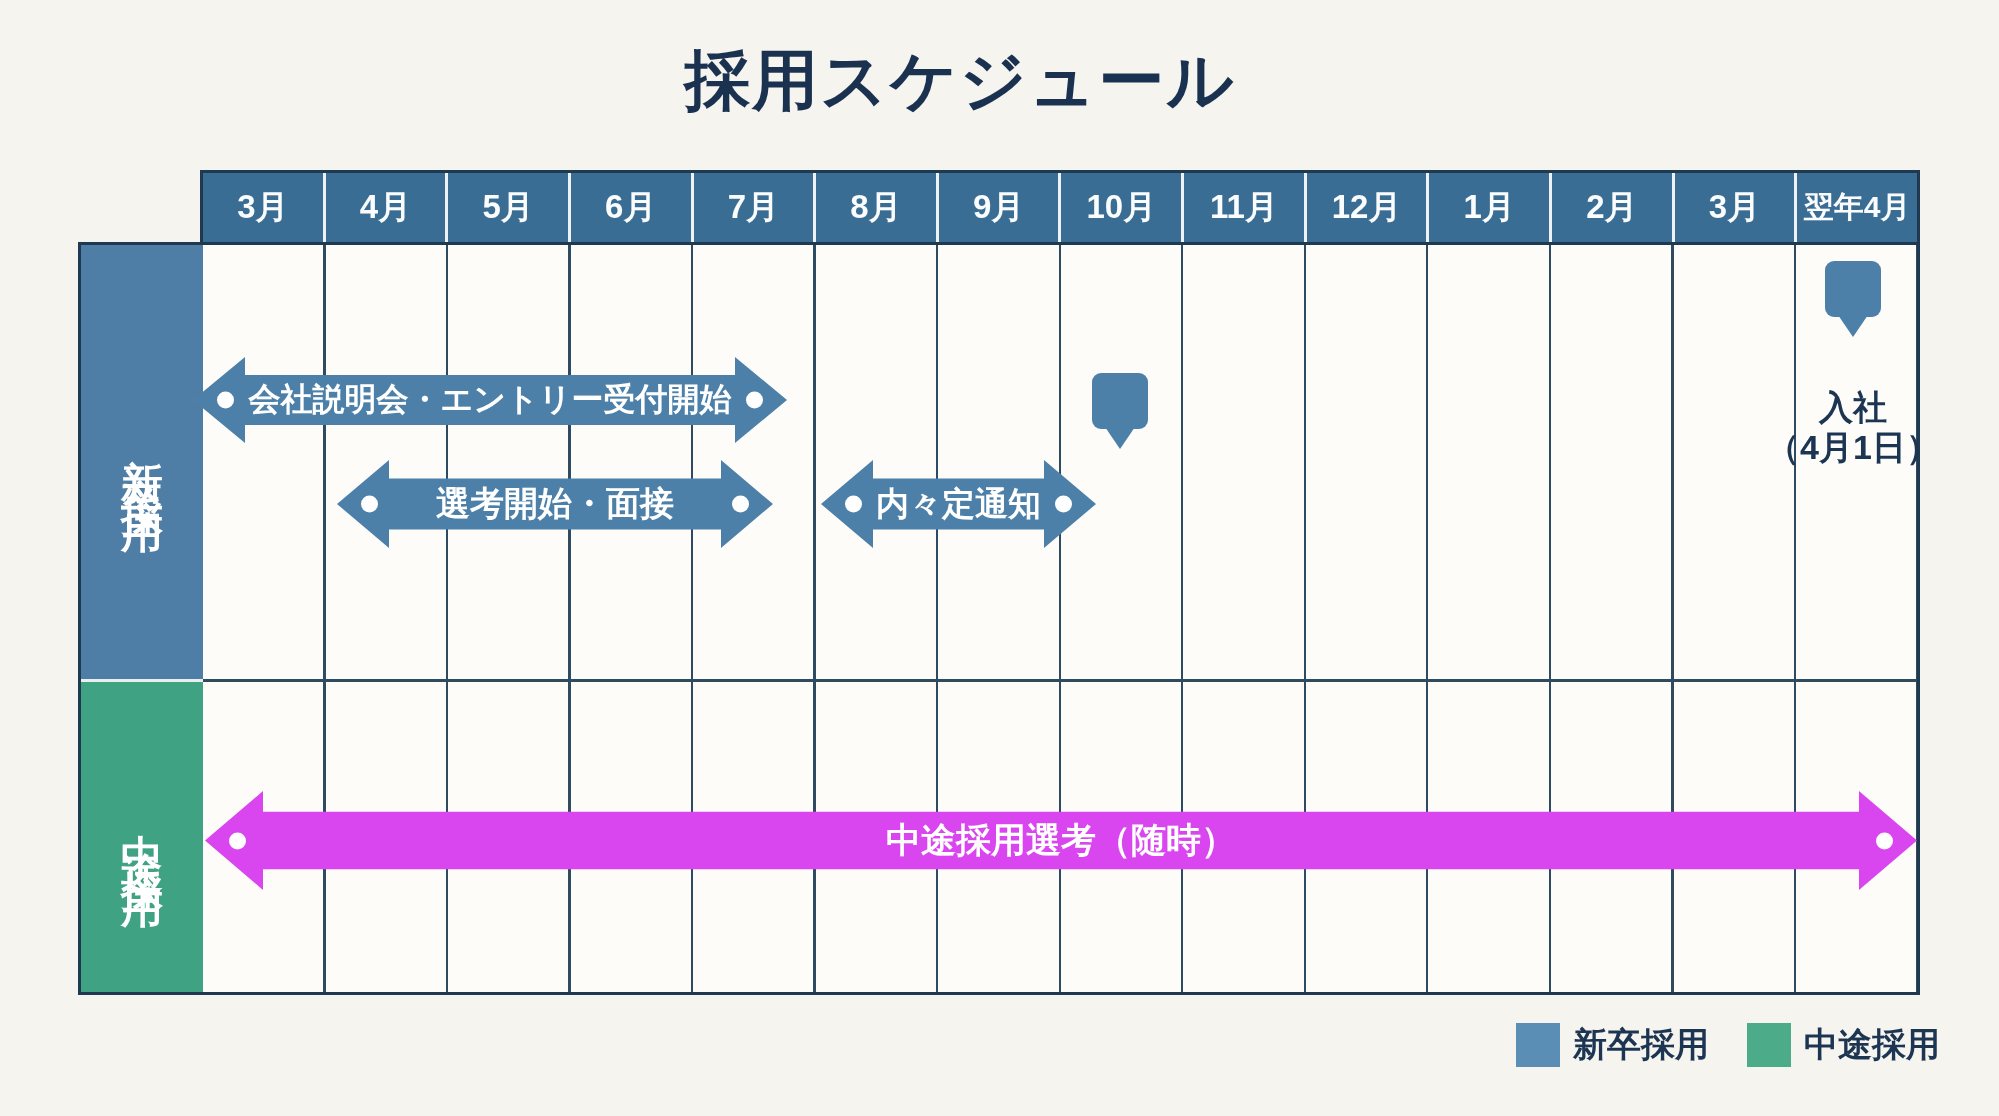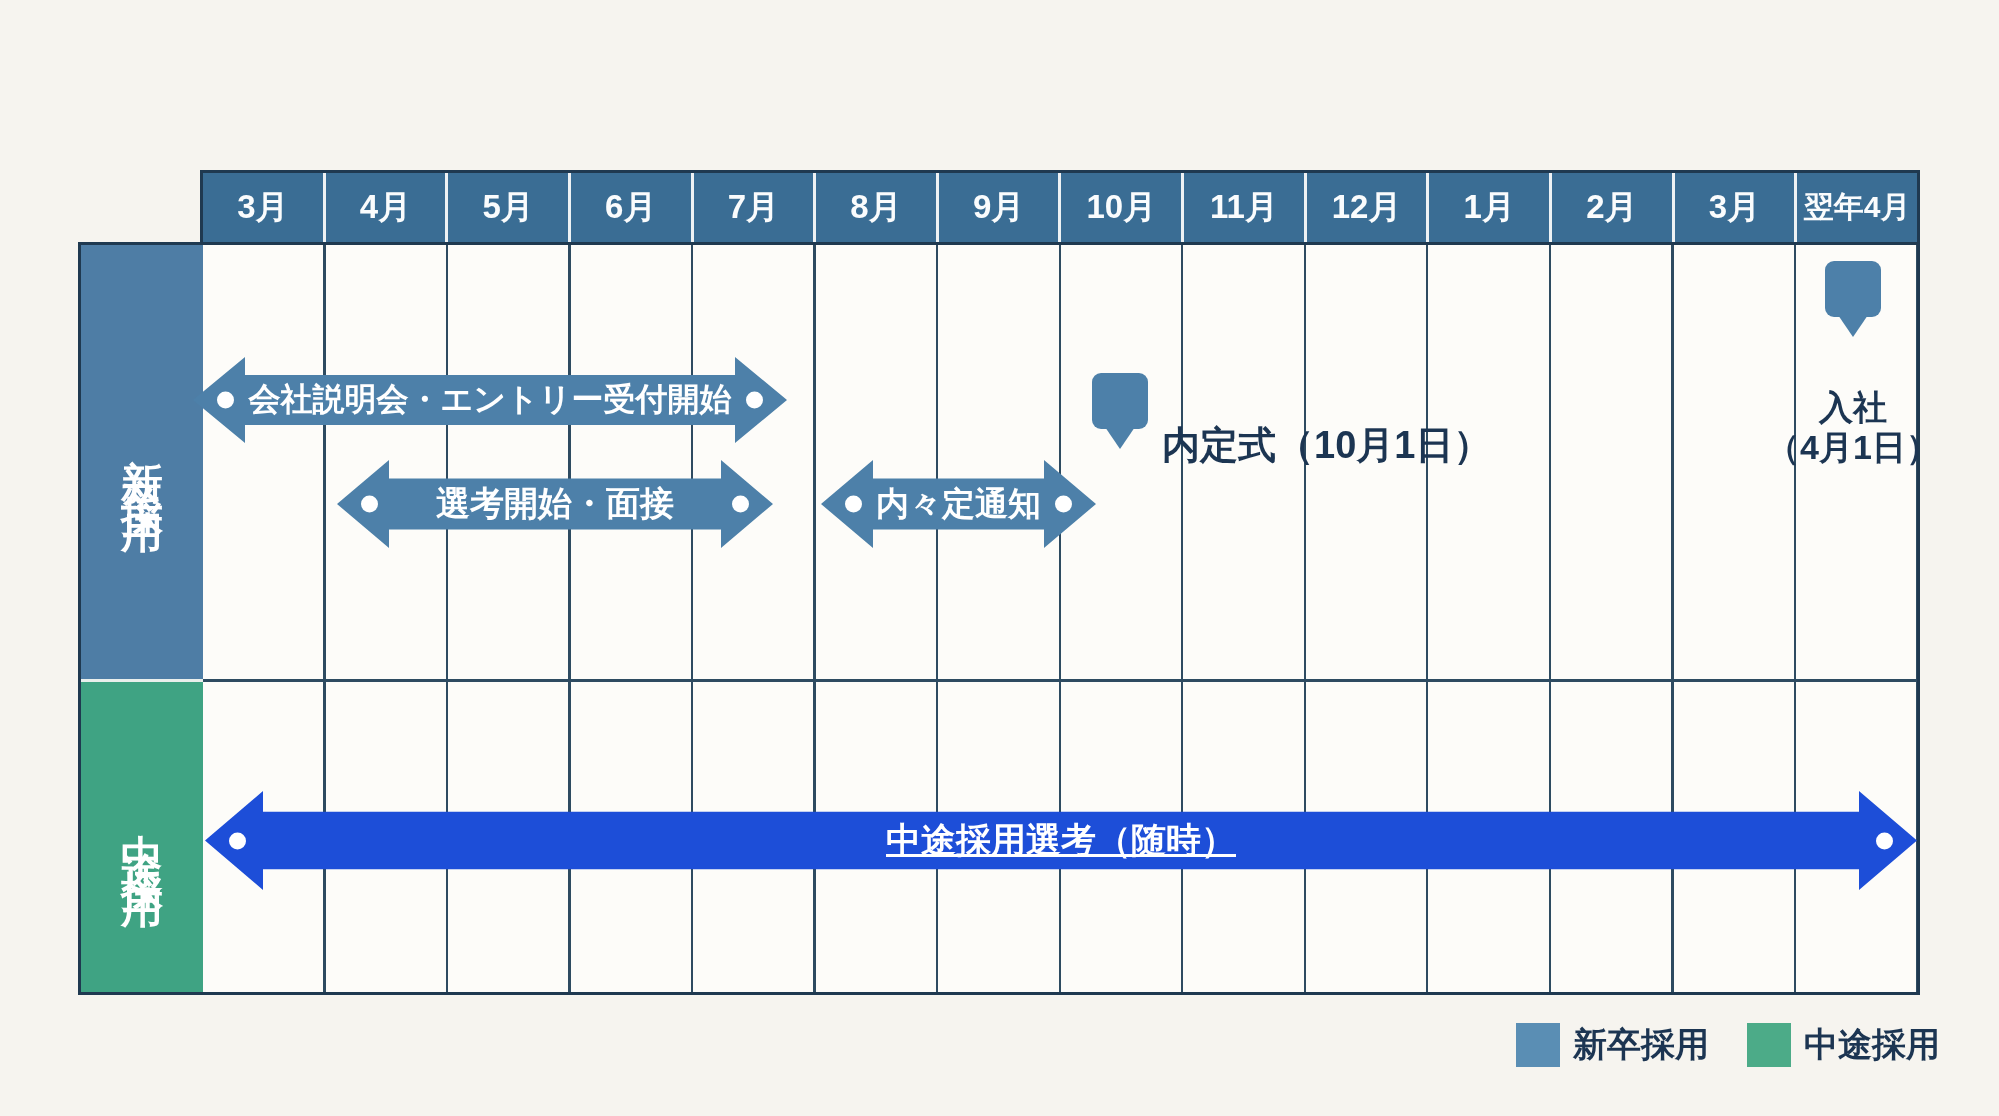--- a/index.html
+++ b/index.html
@@ -69,21 +69,21 @@
   .darrow{
     position:absolute;
     display:flex;align-items:center;justify-content:center;
     color:#ffffff;white-space:nowrap;
     clip-path:polygon(0 50%, var(--hw) 0%, var(--hw) 21%,
       calc(100% - var(--hw)) 21%, calc(100% - var(--hw)) 0%, 100% 50%,
       calc(100% - var(--hw)) 100%, calc(100% - var(--hw)) 79%,
       var(--hw) 79%, var(--hw) 100%);
   }
   .darrow.blue{background:#4d80a9;--hw:52px;}
-  .darrow.green{background:#1d4ed8;text-decoration:underline;--hw:58px;}
+  .darrow.green{background:#d946ef;--hw:58px;}
   .dot{
     position:absolute;top:50%;transform:translateY(-50%);
     width:17px;height:17px;border-radius:50%;background:#ffffff;
   }
   .dot.l{left:24px;} .dot.r{right:24px;}
   #arrow-info{left:112px;top:112px;width:594px;height:86px;font-size:32px;}
   #arrow-screening{left:256px;top:215px;width:436px;height:88px;font-size:34px;}
   #arrow-naitei{left:740px;top:215px;width:275px;height:88px;font-size:33px;}
   #arrow-follow{left:1032px;top:215px;width:807px;height:88px;font-size:34px;}
   #arrow-mid{left:124px;top:546px;width:1712px;height:99px;font-size:35px;}
@@ -113,20 +113,21 @@
   .swatch{width:44px;height:44px;}
   .swatch.blue{background:#5a8eb4;}
   .swatch.green{background:#4cab88;}
   .legend-label{font-size:34px;color:#1c3552;white-space:nowrap;}
 </style>
 </head>
 <body>
 
 <div class="page">
 
+  <div class="title">採用スケジュール</div>
 
   <div class="mheader">
     <div class="hcell">3月</div>
     <div class="hcell">4月</div>
     <div class="hcell">5月</div>
     <div class="hcell">6月</div>
     <div class="hcell">7月</div>
     <div class="hcell">8月</div>
     <div class="hcell">9月</div>
     <div class="hcell">10月</div>
@@ -168,21 +169,20 @@
 
     <div class="darrow green" id="arrow-mid">
       <span class="dot l"></span>
       <span>中途採用選考（随時）</span>
       <span class="dot r"></span>
     </div>
 
     <div class="pin" id="pin-naiteishiki">
       <span class="tail"></span>
     </div>
-    <div class="pinlabel" id="pin-naiteishiki-label">内定式（10月1日）</div>
 
     <div class="pin" id="pin-nyusha">
       <span class="tail"></span>
     </div>
     <div class="pinlabel" id="pin-nyusha-label">
       <div class="l1">入社</div>
       <div class="l2">（4月1日）</div>
     </div>
 
   </div>

